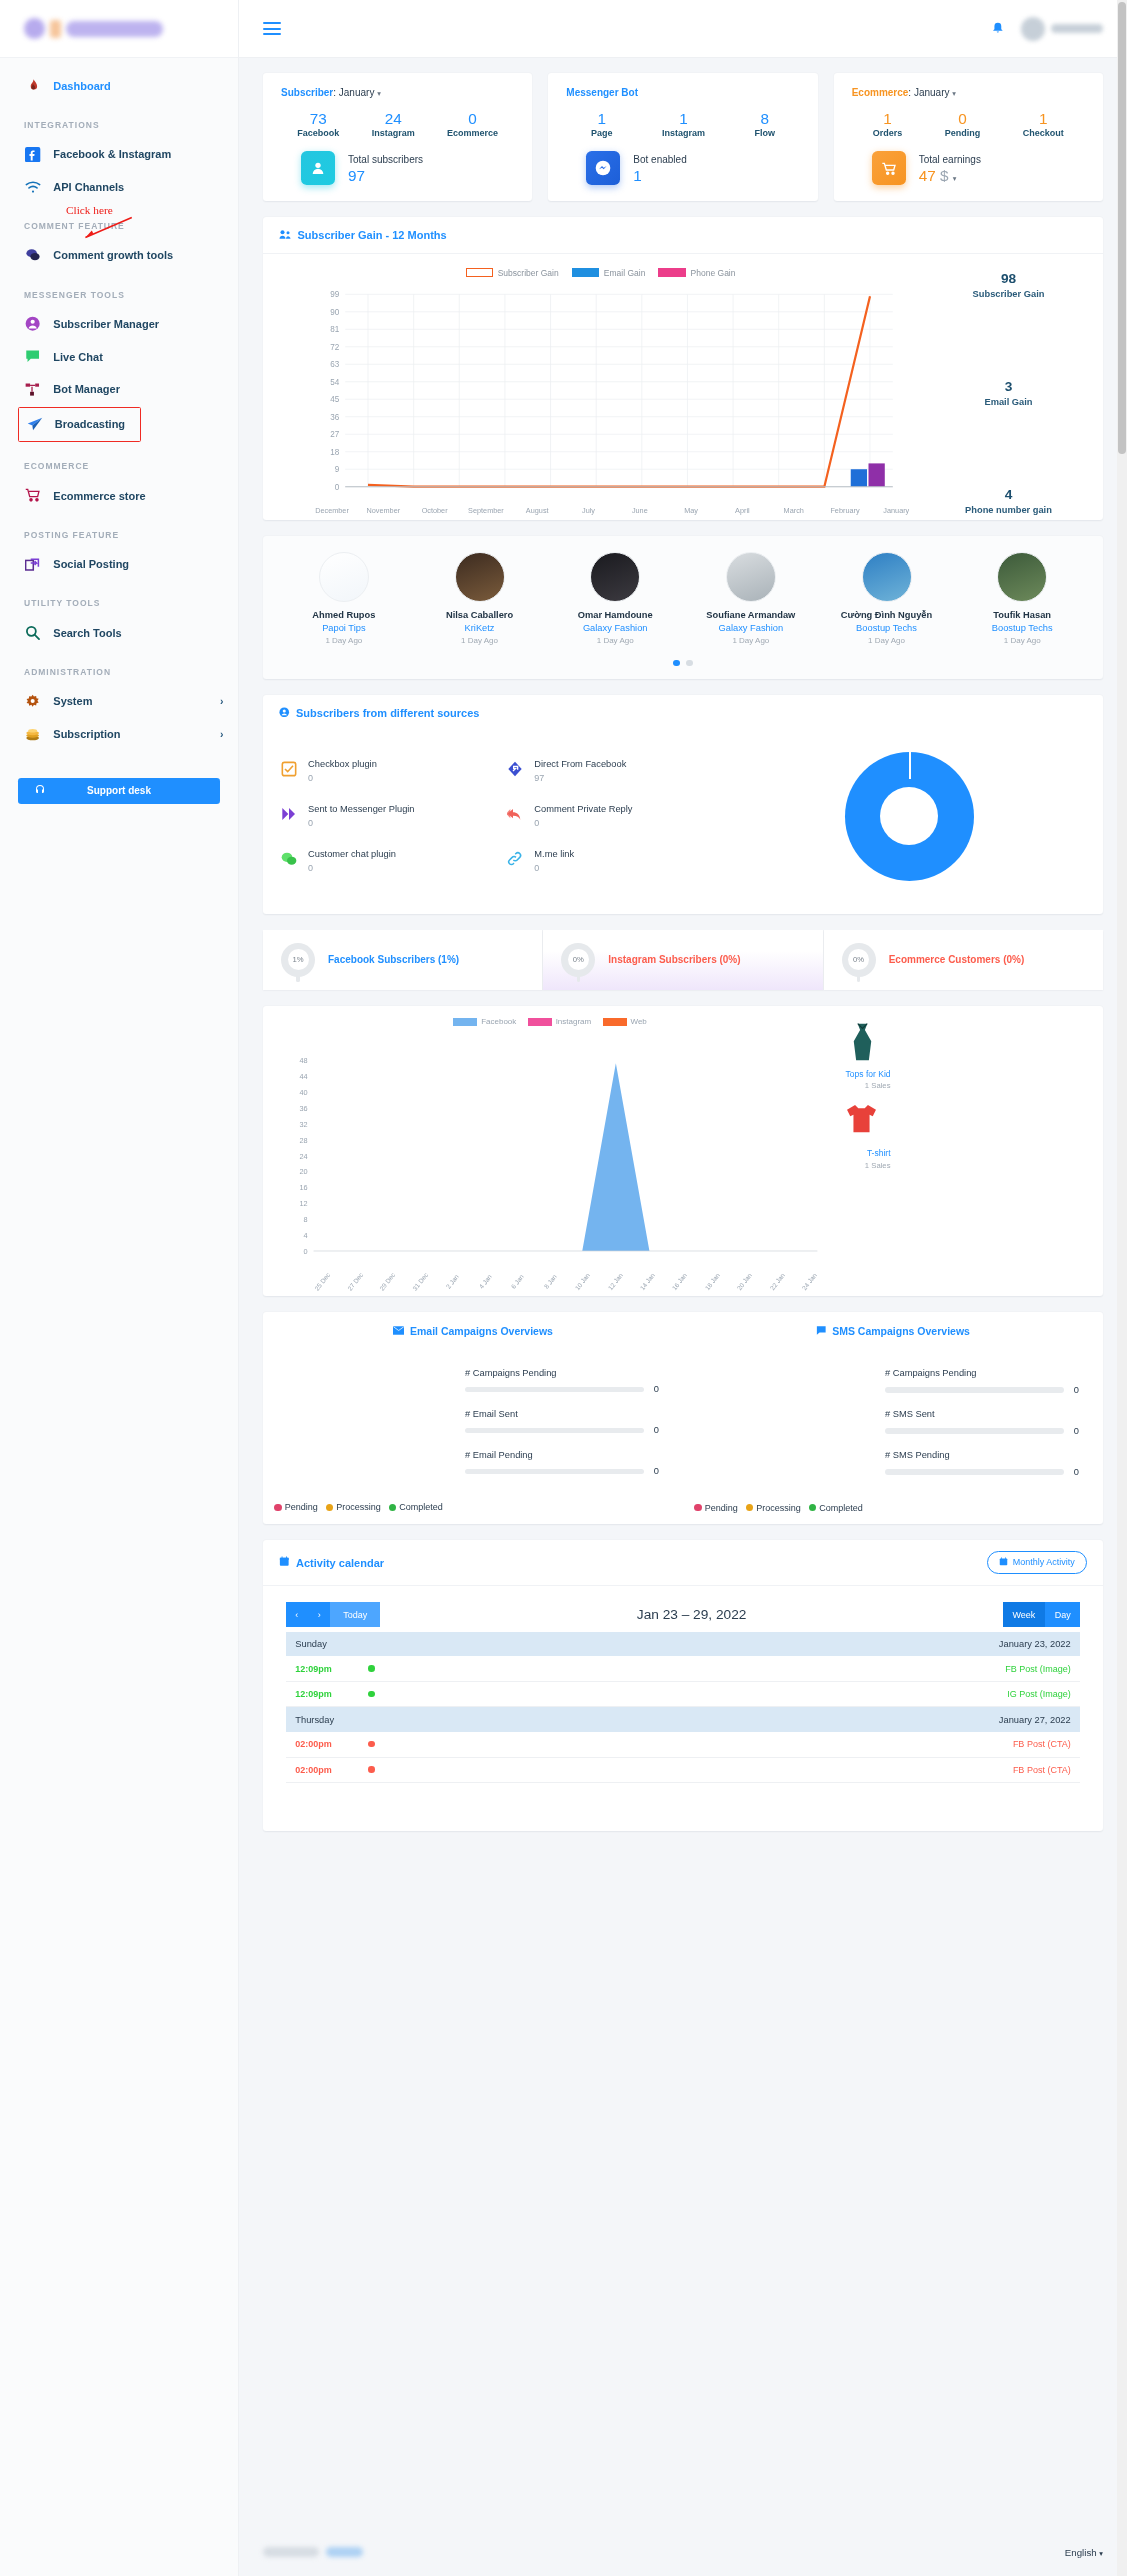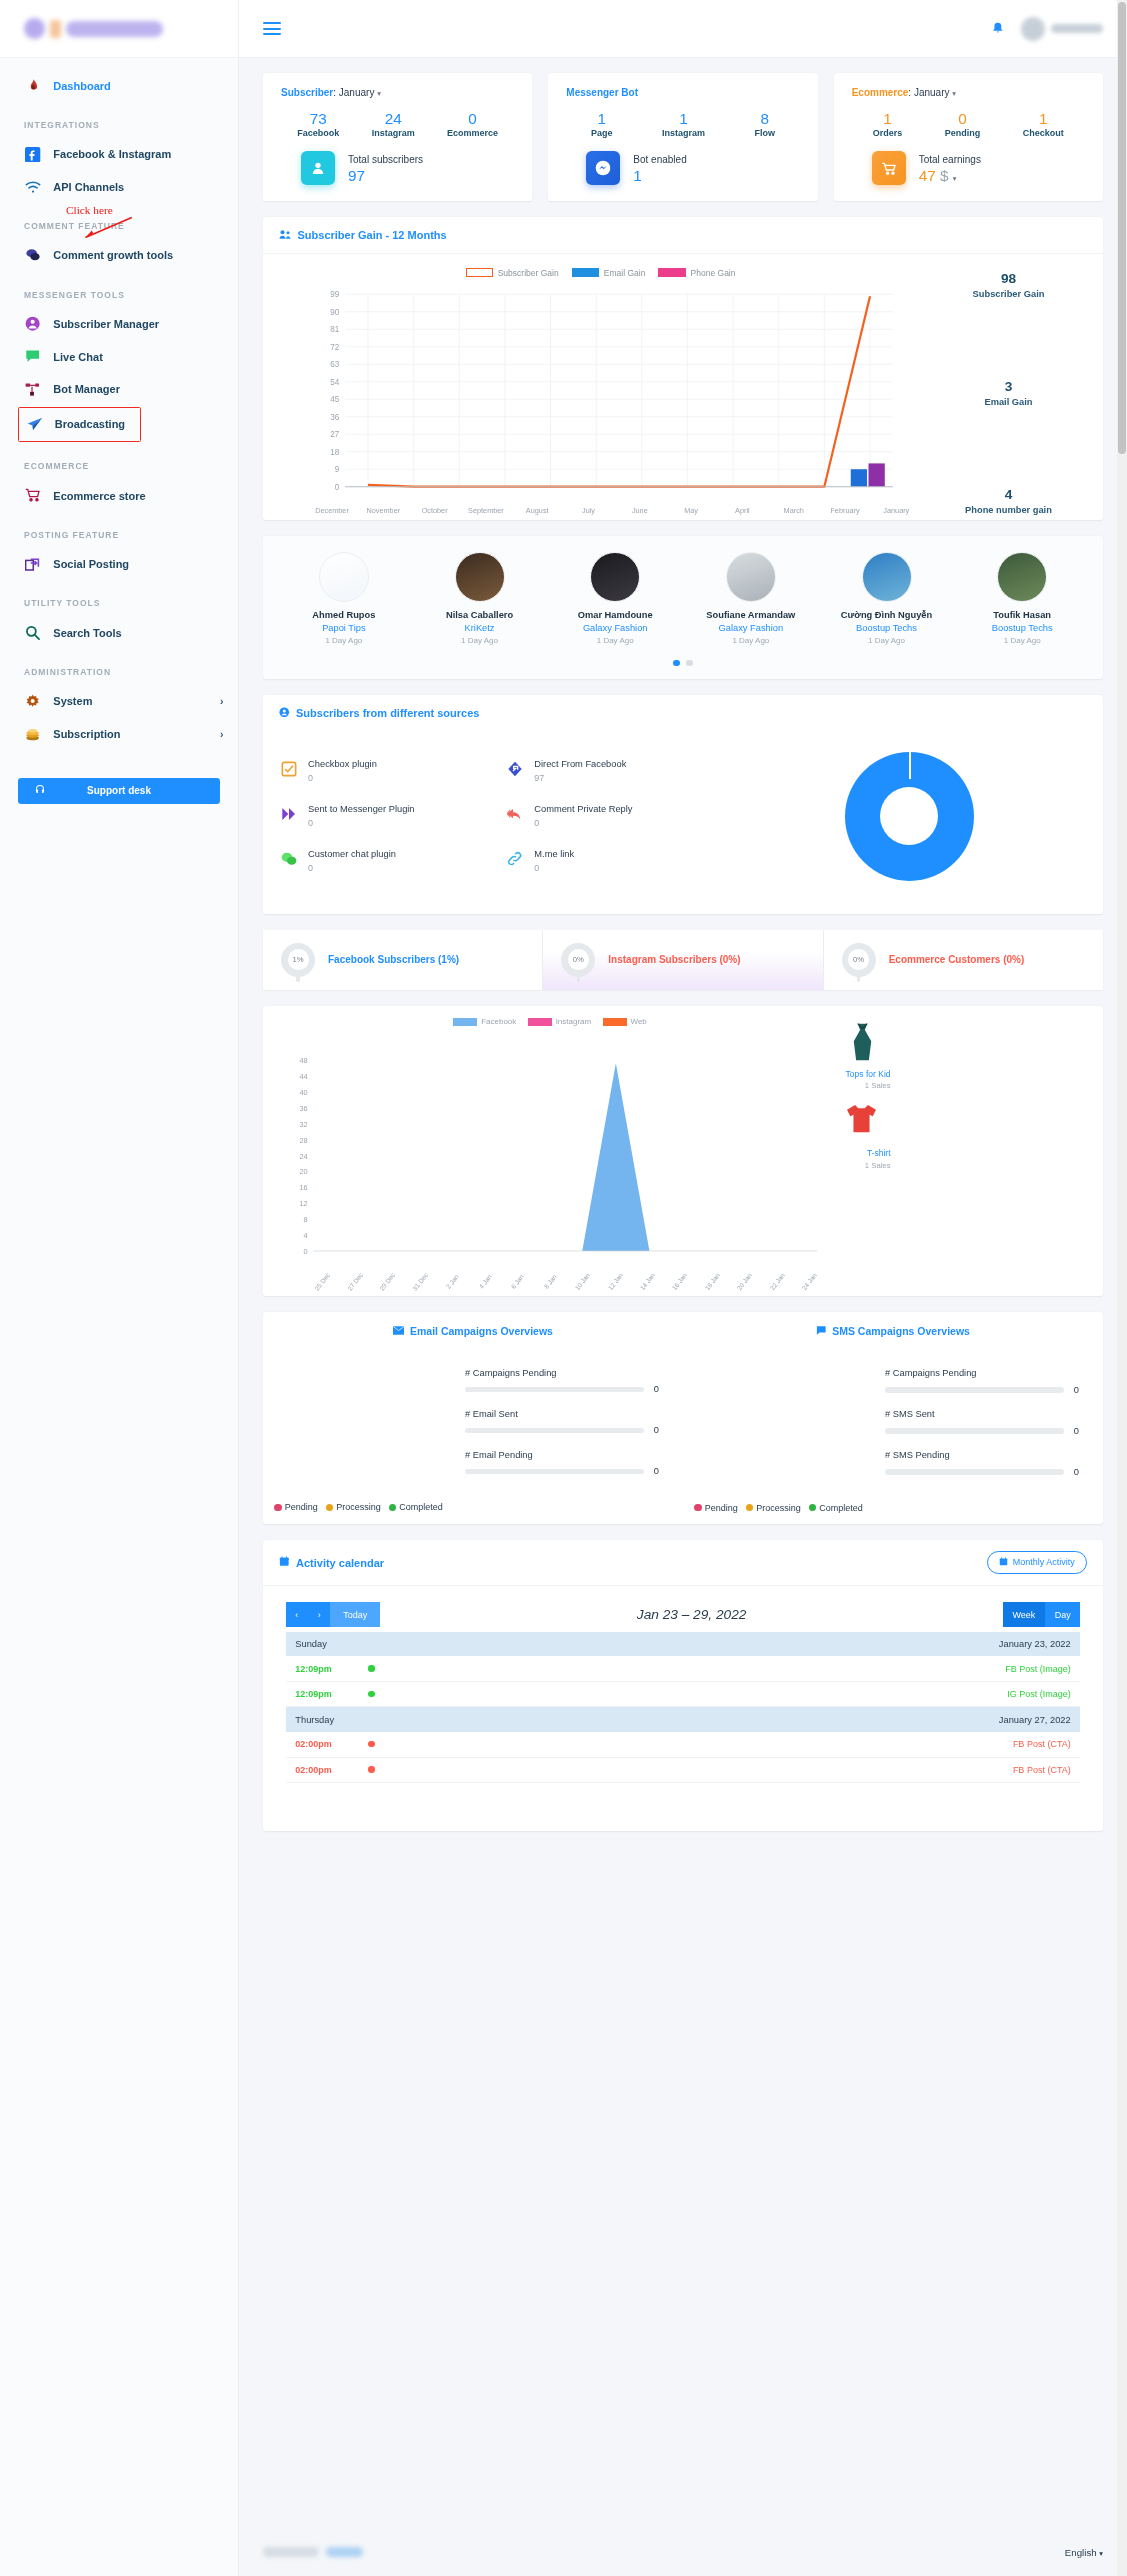--- a/index.html
+++ b/index.html
@@ -205,21 +205,21 @@
   
   .cal-head { display: flex; align-items: center; justify-content: space-between; padding: 11.3px 16px; border-bottom: 0.8px solid #f0f2f5; }
   .monthly-btn { border: 0.8px solid #1f8fff; color: #1f8fff; font-size: 9px; border-radius: 13px;
     padding: 4.8px 11.3px; display: flex; gap: 4.8px; cursor: pointer; background: #fff; }
   .cal-body { padding: 16px 22.6px 48px 22.6px; }
   .cal-toolbar { display: flex; align-items: center; justify-content: space-between; }
   .btn-group { display: flex; }
   .cal-btn { background: #1f8fff; color: #fff; font-size: 9px; padding: 7.3px 9.7px; cursor: pointer; border: none; }
   .cal-btn.light { background: #4da6ff; padding: 7.3px 13px; }
   .cal-btn.dark { background: #0f7ae5; }
-  .cal-range { font-size: 13.7px; color: #2b3d4f; font-style: italic; }
+  .cal-range { font-size: 13.7px; color: #2b3d4f; }
   .cal-table { width: 100%; border-collapse: collapse; margin-top: 4.8px; }
   .cal-daterow td { background: #d9e8f5; font-size: 9.3px; color: #2b3d4f; padding: 7.3px 9.7px; }
   .cal-evrow td { font-size: 9px; padding: 7.3px 9.7px; border-bottom: 0.8px solid #eef0f3; }
   .ev-time { width: 73px; font-weight: 600; }
   .ev-dot { width: 32px; }
   .ev-dot i { width: 6.5px; height: 6.5px; border-radius: 50%; display: inline-block; }
   .ev-title { text-align: right; }
   .green { color: #2fd23c; }
   .red { color: #fc5c4c; }
   .bg-green { background: #2fd23c; }

